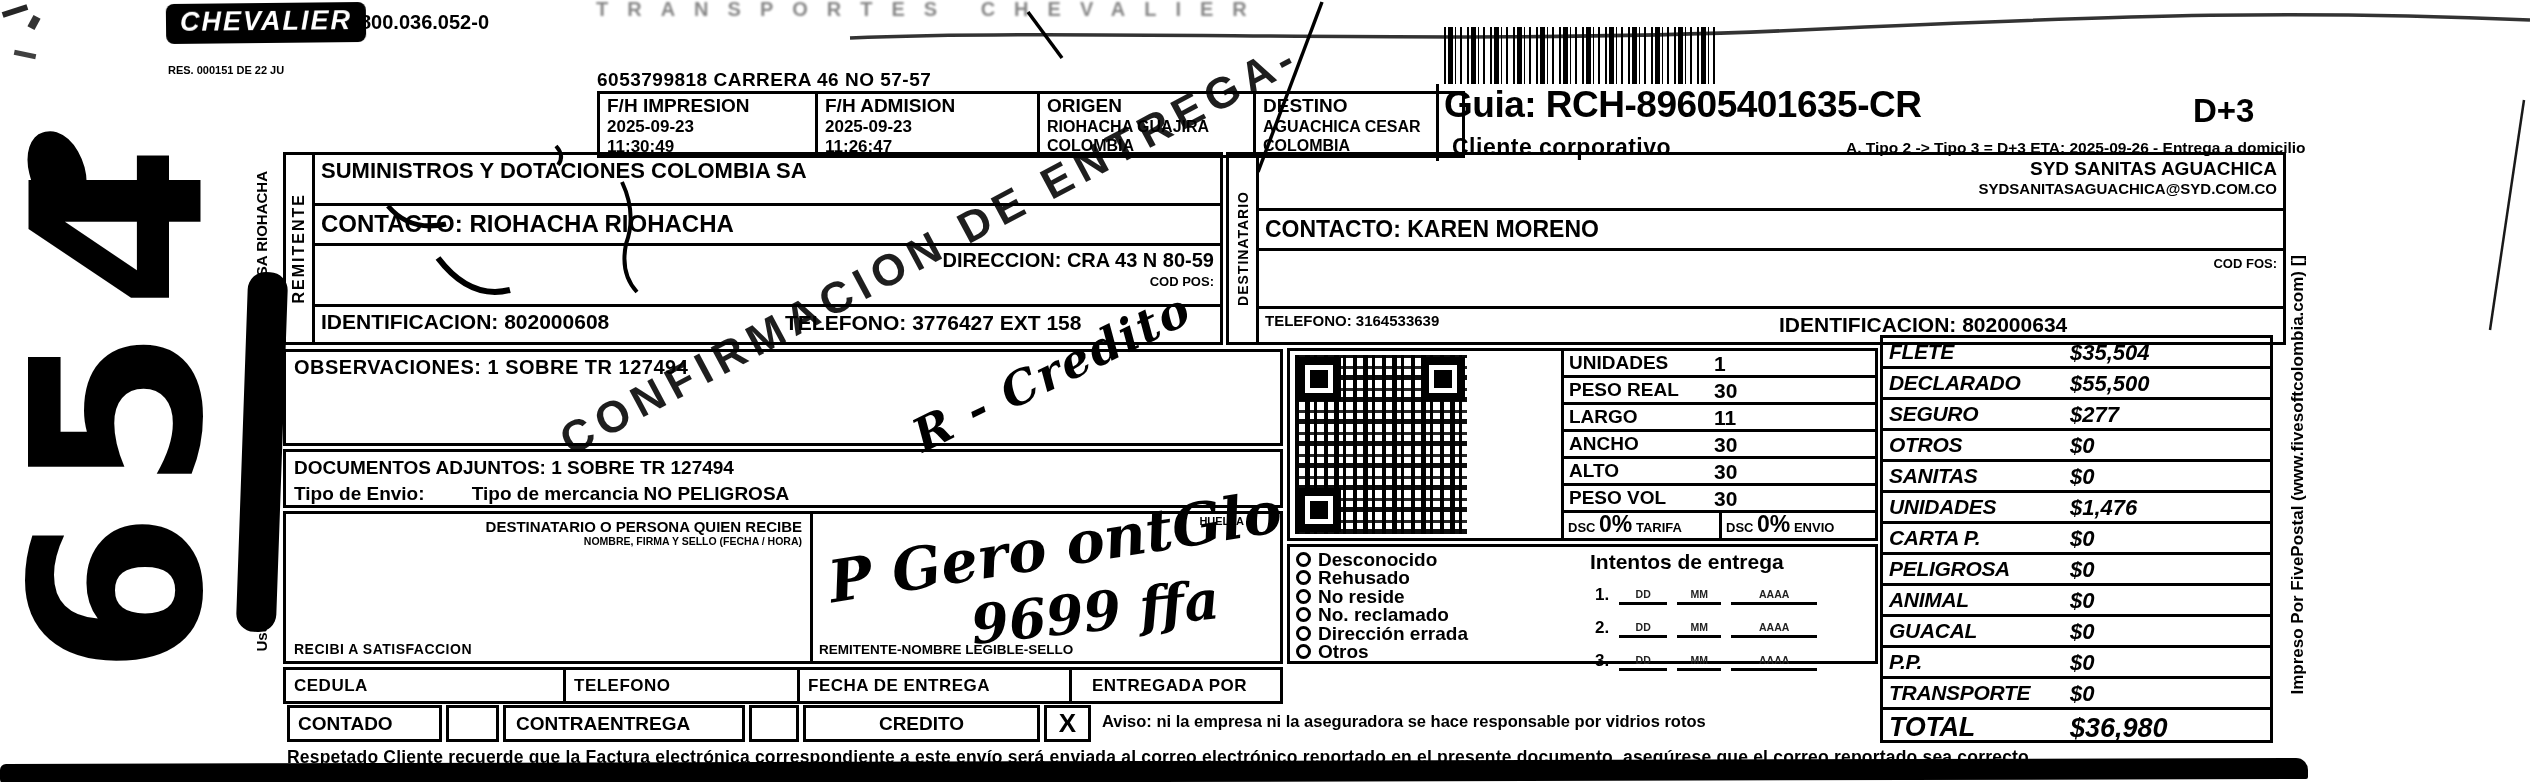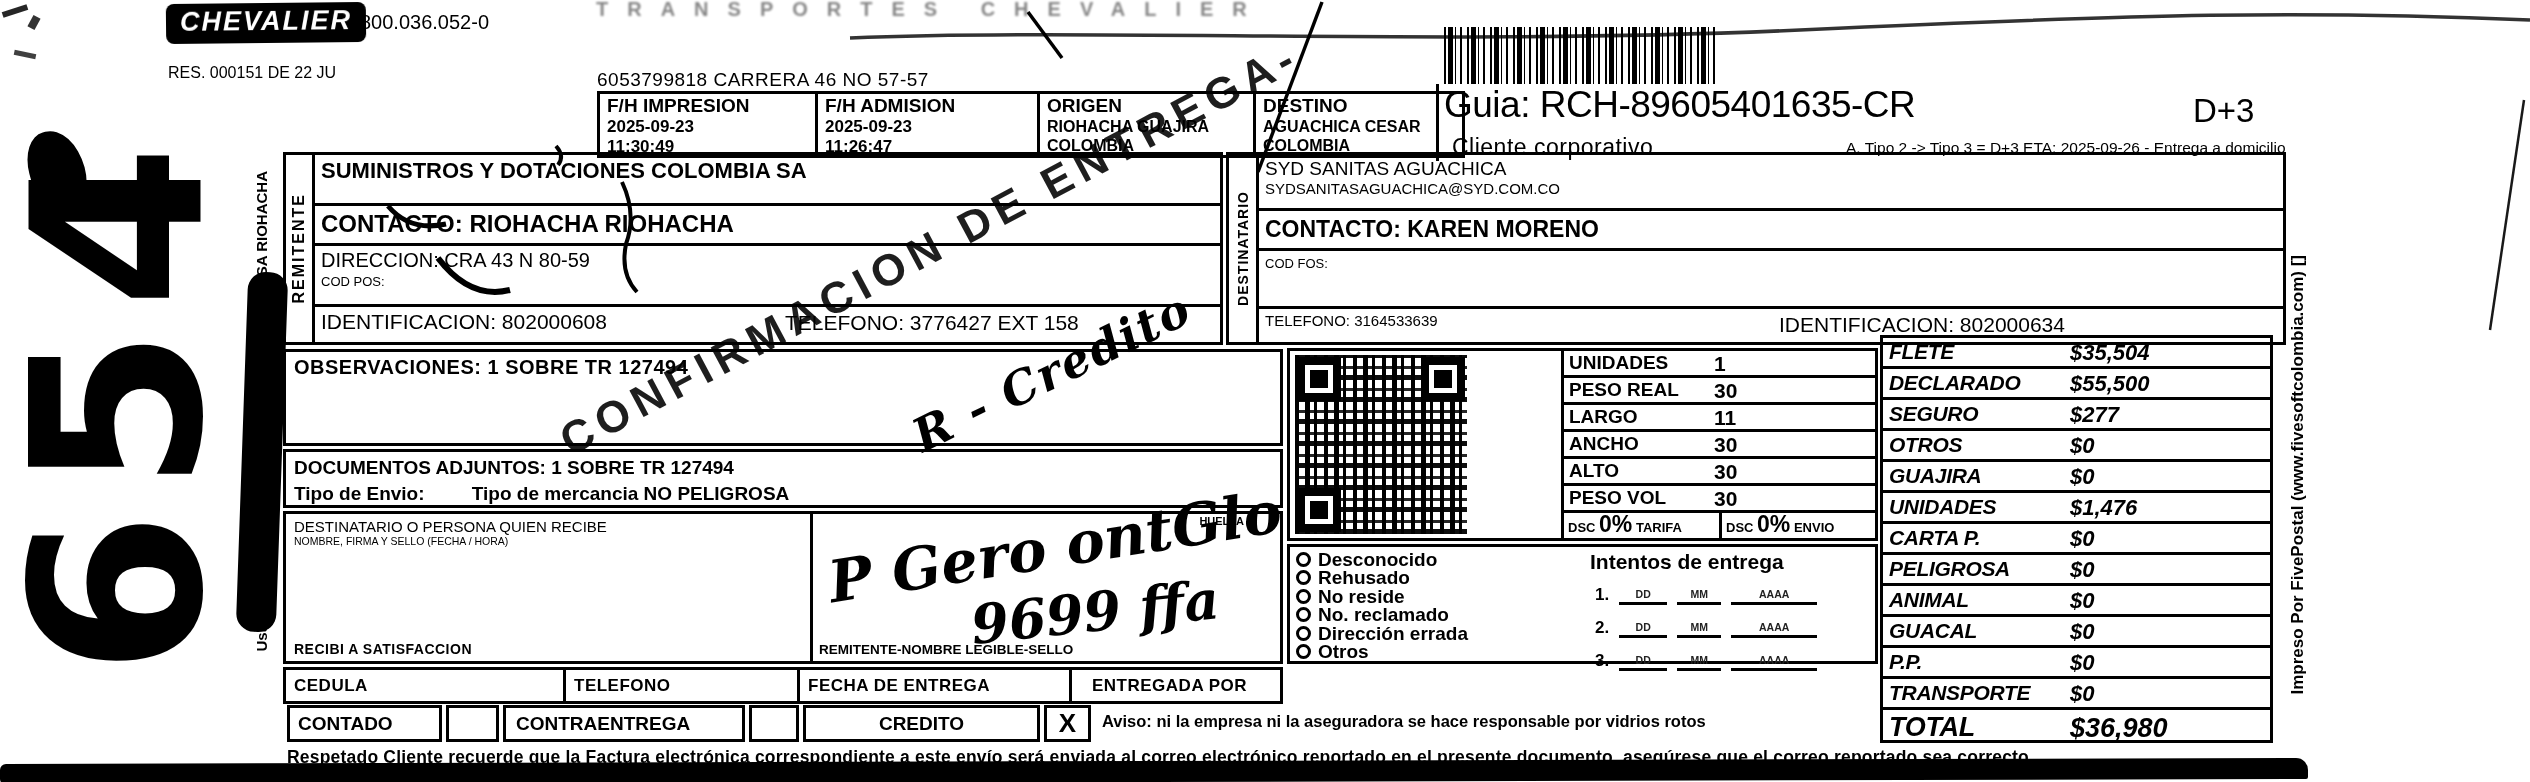--- a/index.html
+++ b/index.html
@@ -3,29 +3,29 @@
 <meta charset="utf-8">
 <style>
   * { box-sizing: border-box; margin: 0; padding: 0; }
   html,body { background:#e8e8e8; }
   #page {
     position: relative; width: 2530px; height: 782px;
     background: #fff; overflow: hidden;
     font-family: "Liberation Sans", sans-serif; color:#000;
   }
   .abs { position:absolute; white-space:nowrap; }
-  .b { font-weight:normal; }
+  .b { font-weight:bold;text-align:right; }
 
   
   .logo { left:166px; top:3px; background:#000; color:#fff; font:italic 900 27px "Liberation Sans",sans-serif;
           letter-spacing:2px; padding:3px 14px 6px; border-radius:8px; transform:rotate(-.6deg); filter:blur(.3px); }
   .faded-top { left:596px; top:-2px; font:700 20px "Liberation Sans",sans-serif; letter-spacing:19px;
                opacity:.48; filter:blur(.8px); }
   .nit { left:360px; top:11px; font-size:20px; }
-  .res { left:168px; top:64px; font-size:16px; }
+  .res { left:168px; top:64px; font-size:11px; }
   .addr { left:597px; top:69px; font-size:19px; letter-spacing:.5px; }
 
   
   .fhtable { left:597px; top:91px; width:868px; height:67px; border:3px solid #000; display:flex; }
   .fhcell { border-right:3px solid #000; padding:2px 7px; overflow:hidden; }
   .fhcell:last-child { border-right:none; }
   .fhcell .lab { font-weight:bold; font-size:19px; line-height:1.1; }
   .fhcell .ln  { font-weight:bold; font-size:17px; line-height:1.2; }
 
   
@@ -374,21 +374,21 @@
         <span class="clab">SEGURO</span>
         <span class="cval">$277</span>
       </div>
 
       <div class="crow">
         <span class="clab">OTROS</span>
         <span class="cval">$0</span>
       </div>
 
       <div class="crow">
-        <span class="clab">GUAJIRA</span>
+        <span class="clab">SANITAS</span>
         <span class="cval">$0</span>
       </div>
 
       <div class="crow">
         <span class="clab">UNIDADES</span>
         <span class="cval">$1,476</span>
       </div>
 
       <div class="crow">
         <span class="clab">CARTA P.</span>

